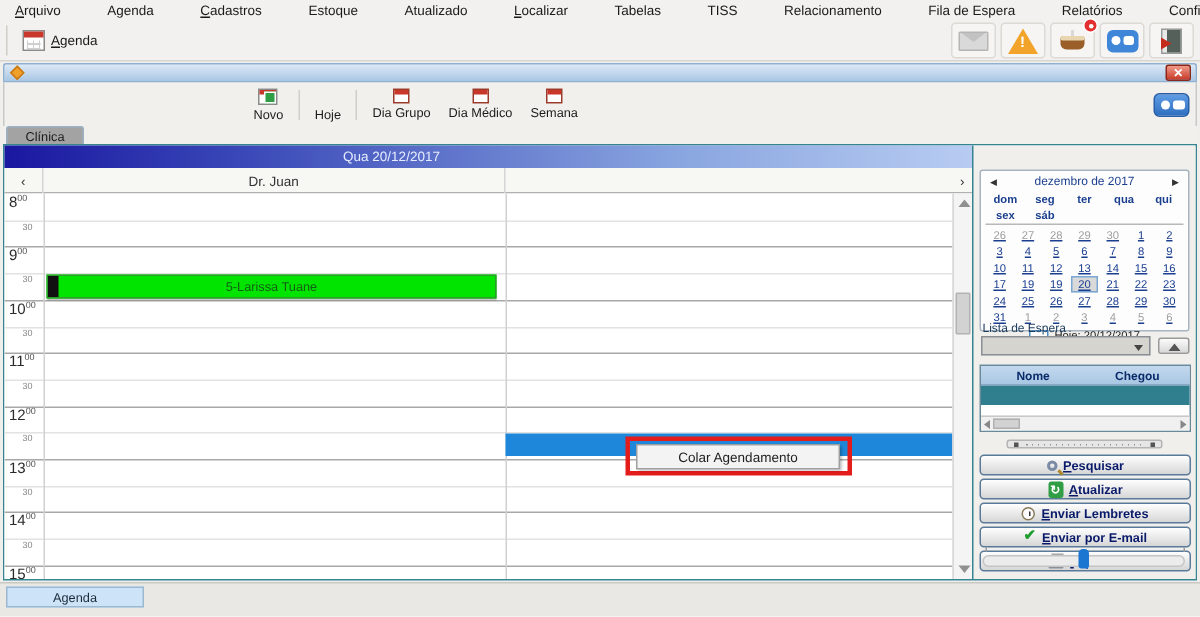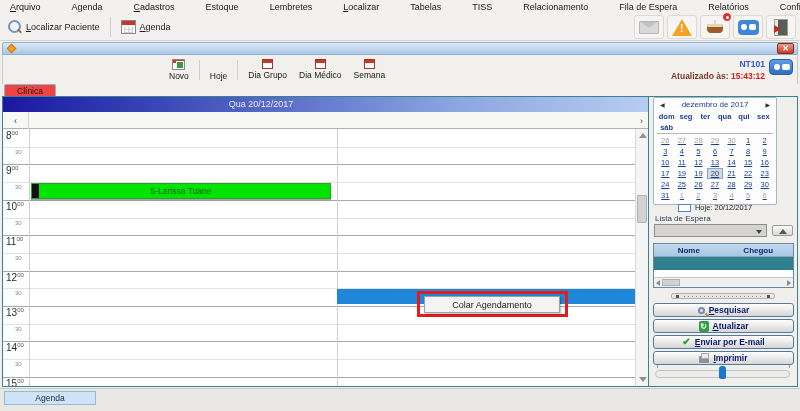--- a/index.html
+++ b/index.html
@@ -60,21 +60,21 @@
   #nt-col{display:flex;flex-direction:column;align-items:flex-end;gap:2px;}
   .nt-code{color:#3355dd;font-size:8.5px;font-weight:bold;}
   .updated{font-size:8.5px;color:#7a3a2a;font-weight:bold;}
   .updated b{color:#d02020;}
   .tb2-chat{width:24px;height:16px;background:linear-gradient(#5f9de4,#2f6fc0);border:1px solid #2a5ea8;border-radius:4px;position:relative;}
   .tb2-chat::before{content:"";position:absolute;left:4px;top:4px;width:6px;height:6px;background:#fff;border-radius:50%;}
   .tb2-chat::after{content:"";position:absolute;left:12px;top:4px;width:8px;height:6px;background:#fff;border-radius:2px;}
 
   
   #tabrow{position:absolute;left:2px;top:84px;width:796px;height:12px;background:#f1f0ec;}
-  .wtab{position:absolute;left:2px;top:0;height:12px;padding:1px 12px;background:#ef4444;border:1px solid #9ab0c4;border-bottom:none;border-radius:2px 2px 0 0;font-size:8.5px;}
+  .wtab{position:absolute;left:2px;top:0;height:12px;padding:1px 12px;background:#a3a3a3;border:1px solid #9ab0c4;border-bottom:none;border-radius:2px 2px 0 0;font-size:8.5px;}
 
   
   #main{position:absolute;left:2px;top:96px;width:796px;height:291px;border:1px solid #35848f;background:#fff;}
   #grid{position:absolute;left:0;top:0;width:645px;height:246px;}
   #g-datehdr{position:absolute;left:0;top:0;width:645px;height:15px;background:linear-gradient(90deg,#1a17a0 0%,#3a49b8 25%,#8aa6e0 70%,#b8ccf2 100%);}
   #g-datehdr span{position:absolute;left:40%;top:2px;transform:translateX(-50%);color:#e6ecff;font-size:9px;}
   #g-colhdr{position:absolute;left:0;top:15px;width:645px;height:17px;background:#f7f7f4;border-bottom:1px solid #b0b0b0;font-size:9px;color:#333;}
   .ch-cell{position:absolute;top:0;height:17px;display:flex;align-items:center;justify-content:center;border-right:1px solid #d5d5d5;}
   #gbody{position:absolute;left:0;top:32px;width:645px;height:257px;overflow:hidden;background:#fff;}
   .gl{position:absolute;left:0;width:645px;height:1px;}
@@ -91,25 +91,25 @@
   #redrect{position:absolute;left:414px;top:162px;width:151px;height:26px;border:3px solid #e41c1c;}
   
   #gvscroll{position:absolute;left:632px;top:0;width:13px;height:257px;background:#f4f4f4;border-left:1px solid #d8d8d8;}
   .sb-arr{position:absolute;left:3px;width:0;height:0;border-left:4px solid transparent;border-right:4px solid transparent;}
   .sb-up{top:4px;border-bottom:5px solid #909090;}
   .sb-dn{bottom:4px;border-top:5px solid #909090;}
   #gthumb{position:absolute;left:1px;top:66px;width:10px;height:28px;background:#d2d2d2;border:1px solid #b2b2b2;border-radius:1px;}
 
   
   #panel{position:absolute;left:645px;top:0;width:149px;height:289px;background:#f0efec;border-left:1px solid #35848f;font-size:8px;}
-  #calbox{position:absolute;left:4px;top:0;width:124px;height:108px;background:#fdfdfd;border:1px solid #a8b4c0;border-radius:2px;color:#1b3f8f;}
+  #calbox{position:absolute;left:4px;top:16px;width:140px;height:108px;background:#fdfdfd;border:1px solid #a8b4c0;border-radius:2px;color:#1b3f8f;}
   #caltitle{display:flex;align-items:center;justify-content:center;gap:0;height:13px;font-size:8px;position:relative;}
   .cal-arr{position:absolute;top:3px;font-size:6px;color:#333;}
   .cal-arr.l{left:6px;}.cal-arr.r{right:6px;}
-  #caldays{display:grid;grid-template-columns:repeat(6,1fr);border-bottom:1px solid #b8b8b8;margin:0 3px;}
+  #caldays{display:grid;grid-template-columns:repeat(5,1fr);border-bottom:1px solid #b8b8b8;margin:0 3px;}
   .cal-dn{text-align:center;font-size:7.5px;font-weight:bold;color:#1b3f8f;height:11px;line-height:11px;}
   #calgrid{display:grid;grid-template-columns:repeat(7,1fr);margin:1px 3px 0 3px;text-decoration:underline;}
   .cal-d{text-align:center;font-size:7.5px;height:11px;line-height:11px;color:#1b3f8f;}
   .cal-d.muted{color:#a0a0a0;}
   .cal-d.sel{background:#d9d9d9;border:1px solid #7aa7d4;line-height:9px;}
   #hojerow{display:flex;align-items:center;justify-content:center;gap:4px;height:13px;font-size:7.5px;color:#222;}
   .hoje-box{width:13px;height:8px;background:#fff;border:1px solid #4a8ac0;}
   #lista-lbl{position:absolute;left:6px;top:117px;color:#1a3a5a;font-size:8px;}
   #combo{position:absolute;left:5px;top:127px;width:113px;height:13px;background:#d6d4cf;border:1px solid #8a8f96;}
   #combo::after{content:"";position:absolute;right:4px;top:5px;border-left:3px solid transparent;border-right:3px solid transparent;border-top:4px solid #444;}
@@ -153,35 +153,31 @@
 </head>
 <body>
 
 <div id="app">
 
   <div id="menubar">
       <span class="menu-item"><u>A</u>rquivo</span>
       <span class="menu-item">Agenda</span>
       <span class="menu-item"><u>C</u>adastros</span>
       <span class="menu-item">Estoque</span>
-      <span class="menu-item">Lembretes</span>
+      <span class="menu-item">Atualizado</span>
       <span class="menu-item"><u>L</u>ocalizar</span>
       <span class="menu-item">Tabelas</span>
       <span class="menu-item">TISS</span>
       <span class="menu-item">Relacionamento</span>
       <span class="menu-item">Fila de Espera</span>
       <span class="menu-item">Relatórios</span>
       <span class="menu-item">Configurações</span>
     </div>
 
   <div id="toolbar1">
-    <div class="tbtn">
-      <span class="ico-mag"></span>
-      <span><u>L</u>ocalizar Paciente</span>
-    </div>
     <div class="tb-sep"></div>
     <div class="tbtn">
       <span class="ico-cal"></span>
       <span><u>A</u>genda</span>
     </div>
     <div id="tb1-right">
       <div class="tb-icobtn">
           <span class="ico-mail"></span>
         </div>
       <div class="tb-icobtn">
@@ -227,39 +223,36 @@
     </div>
     <div class="tb2-item">
       <span class="ico-cal-sm"></span>
       <span>Dia Médico</span>
     </div>
     <div class="tb2-item">
       <span class="ico-cal-sm"></span>
       <span>Semana</span>
     </div>
     <div id="tb2-right">
-      <div id="nt-col">
-        <span class="nt-code">NT101</span>
-        <span class="updated"><span>Atualizado às:</span> <b>15:43:12</b></span>
-      </div>
       <span class="tb2-chat"></span>
     </div>
   </div>
 
   <div id="tabrow">
     <span class="wtab">Clínica</span>
   </div>
 
   <div id="main">
     <div id="grid">
       <div id="g-datehdr">
           <span>Qua 20/12/2017</span>
         </div>
       <div id="g-colhdr">
         <div class="ch-cell" style="left:0;width:26px;">‹</div>
+        <div class="ch-cell" style="left:26px;width:308px;">Dr. Juan</div>
         <div class="ch-cell" style="left:632px;width:13px;border-right:none;">›</div>
       </div>
       <div id="gbody">
 
       <div class="t-hour" style="top: 1px;">8<sup>00</sup></div>
           <div class="gl half" style="top: 17.7px;"></div>
           <div class="t-half" style="top: 19.7px;">30</div>
           <div class="gl hour" style="top: 35.4px;"></div>
           <div class="t-hour" style="top: 36.4px;">9<sup>00</sup></div>
           <div class="gl half" style="top: 53.1px;"></div>
@@ -387,20 +380,24 @@
       <div id="actions">
           <button class="act-btn">
             <span class="ai ai-search"></span>
             <span class="act-lbl"><u>P</u>esquisar</span>
           </button>
           <button class="act-btn">
             <span class="ai ai-refresh">↻</span>
             <span class="act-lbl"><u>A</u>tualizar</span>
           </button>
           <button class="act-btn">
+            <span class="ai ai-clock"></span>
+            <span class="act-lbl"><u>E</u>nviar Lembretes</span>
+          </button>
+          <button class="act-btn">
             <span class="ai ai-check">✔</span>
             <span class="act-lbl"><u>E</u>nviar por E-mail</span>
           </button>
           <button class="act-btn">
             <span class="ai ai-printer"></span>
             <span class="act-lbl"><u>I</u>mprimir</span>
           </button>
         </div>
       <div id="sliderbox">
         <div id="slidertrack"></div>

